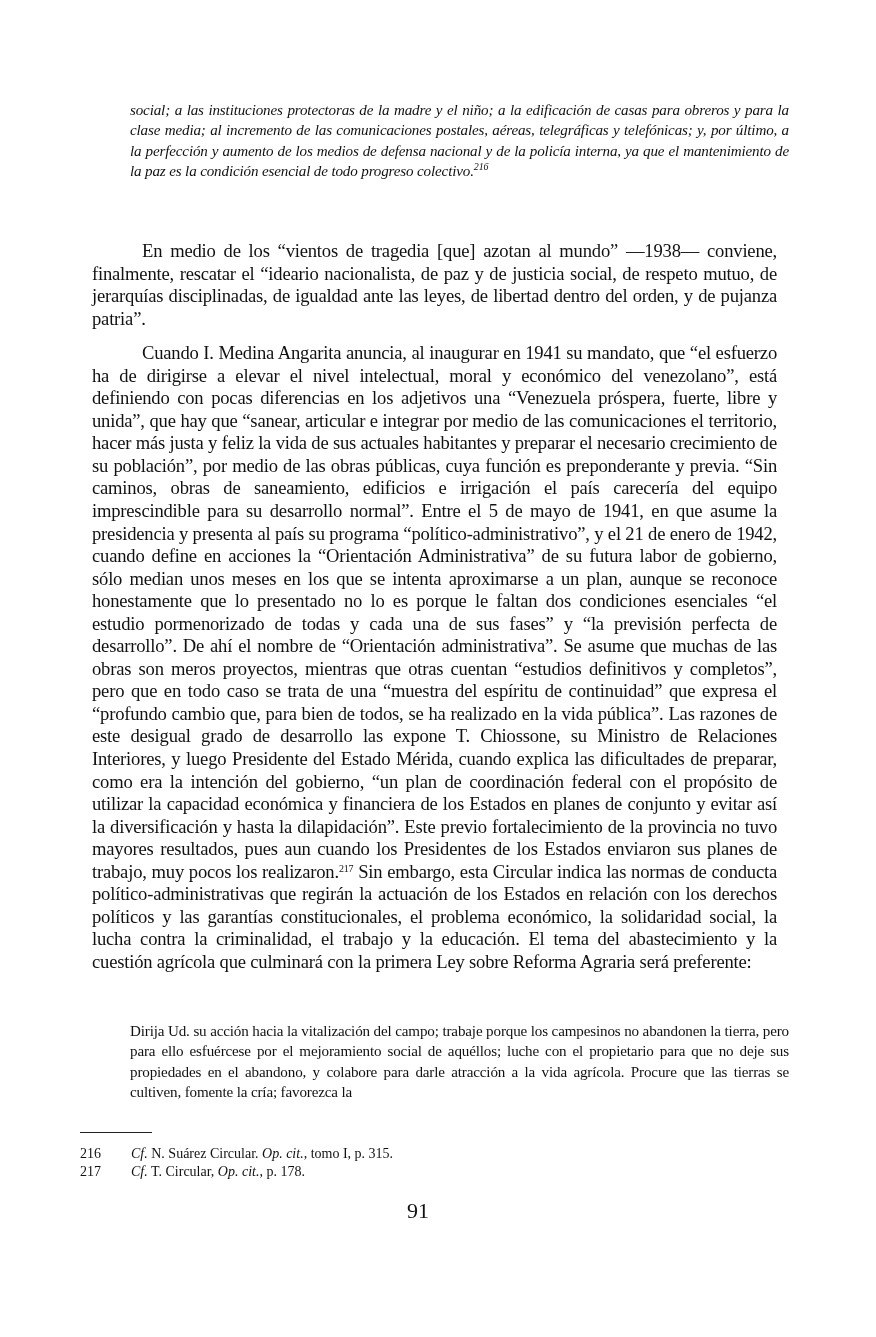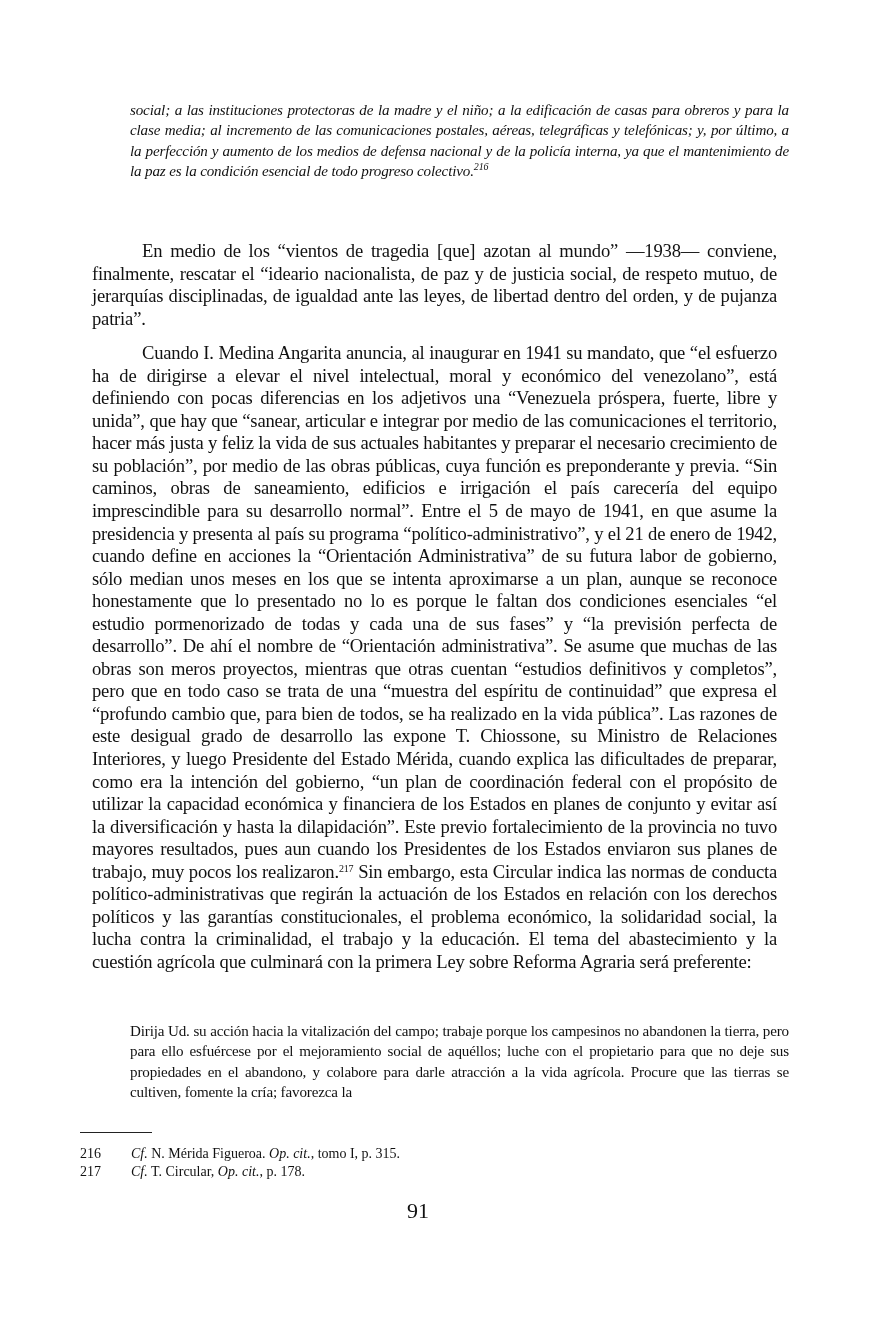--- a/index.html
+++ b/index.html
@@ -51,21 +51,21 @@
     <p class="p2"><span>Cuando I. Medina Angarita anuncia, al inaugurar en 1941 su mandato, que “el esfuerzo ha de dirigirse a elevar el nivel intelectual, moral y económico del venezolano”, está definiendo con pocas diferencias en los adjetivos una “Venezuela próspera, fuerte, libre y unida”, que hay que “sanear, articular e integrar por medio de las comunicaciones el territorio, hacer más justa y feliz la vida de sus actuales habitantes y preparar el necesario crecimiento de su población”, por medio de las obras públicas, cuya función es preponderante y previa. “Sin caminos, obras de saneamiento, edificios e irrigación el país carecería del equipo imprescindible para su desarrollo normal”. Entre el 5 de mayo de 1941, en que asume la presidencia y presenta al país su programa “político-administrativo”, y el 21 de enero de 1942, cuando define en acciones la “Orientación Administrativa” de su futura labor de gobierno, sólo median unos meses en los que se intenta aproximarse a un plan, aunque se reconoce honestamente que lo presentado no lo es porque le faltan dos condiciones esenciales “el estudio pormenorizado de todas y cada una de sus fases” y “la previsión perfecta de desarrollo”. De ahí el nombre de “Orientación administrativa”. Se asume que muchas de las obras son meros proyectos, mientras que otras cuentan “estudios definitivos y completos”, pero que en todo caso se trata de una “muestra del espíritu de continuidad” que expresa el “profundo cambio que, para bien de todos, se ha realizado en la vida pública”. Las razones de este desigual grado de desarrollo las expone T. Chiossone, su Ministro de Relaciones Interiores, y luego Presidente del Estado Mérida, cuando explica las dificultades de preparar, como era la intención del gobierno, “un plan de coordinación federal con el propósito de utilizar la capacidad económica y financiera de los Estados en planes de conjunto y evitar así la diversificación y hasta la dilapidación”. Este previo fortalecimiento de la provincia no tuvo mayores resultados, pues aun cuando los Presidentes de los Estados enviaron sus planes de trabajo, muy pocos los realizaron.</span><sup class="fn">217</sup><span> Sin embargo, esta Circular indica las normas de conducta político-administrativas que regirán la actuación de los Estados en relación con los derechos políticos y las garantías constitucionales, el problema económico, la solidaridad social, la lucha contra la criminalidad, el trabajo y la educación. El tema del abastecimiento y la cuestión agrícola que culminará con la primera Ley sobre Reforma Agraria será preferente:</span></p>
   </div>
 
   <div class="quote q2">Dirija Ud. su acción hacia la vitalización del campo; trabaje porque los campesinos no abandonen la tierra, pero para ello esfuércese por el mejoramiento social de aquéllos; luche con el propietario para que no deje sus propiedades en el abandono, y colabore para darle atracción a la vida agrícola. Procure que las tierras se cultiven, fomente la cría; favorezca la</div>
 
   <div class="fn-rule"></div>
 
   <div class="footnotes">
     <div class="footnote">
       <span class="fn-num">216</span>
-      <span class="fn-text"><i>Cf.</i><span> N. Mérida Figueroa. </span><i>Op. cit.</i><span>, tomo I, p. 315.</span></span>
+      <span class="fn-text"><i>Cf.</i><span> N. Suárez Circular. </span><i>Op. cit.</i><span>, tomo I, p. 315.</span></span>
     </div>
     <div class="footnote">
       <span class="fn-num">217</span>
       <span class="fn-text"><i>Cf.</i><span> T. Circular, </span><i>Op. cit.</i><span>, p. 178.</span></span>
     </div>
   </div>
 
   <div class="page-number">91</div>
 </div>
 

